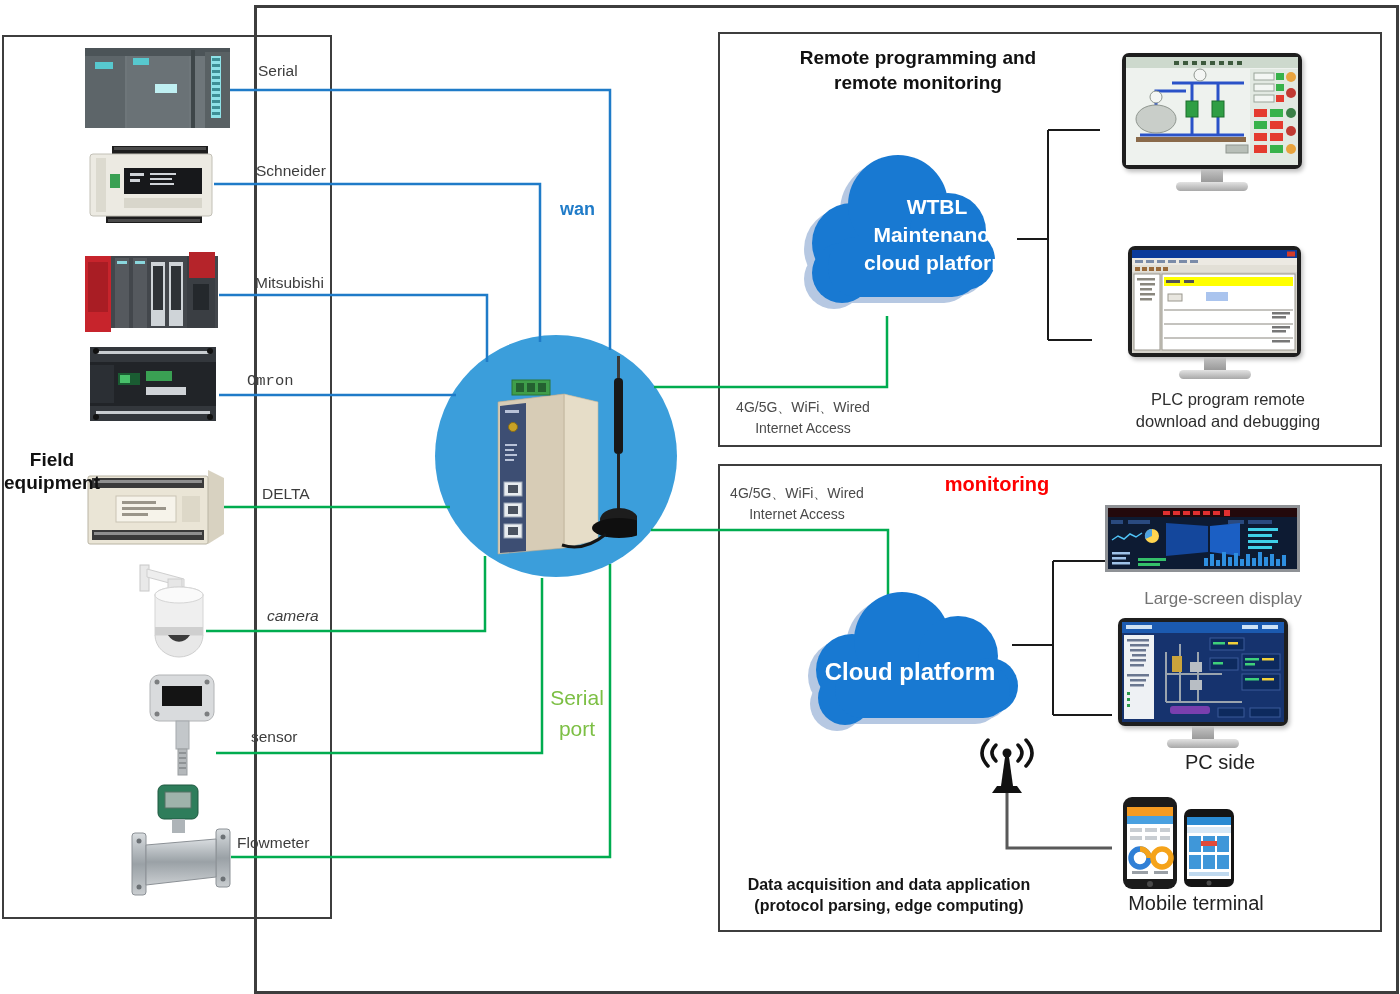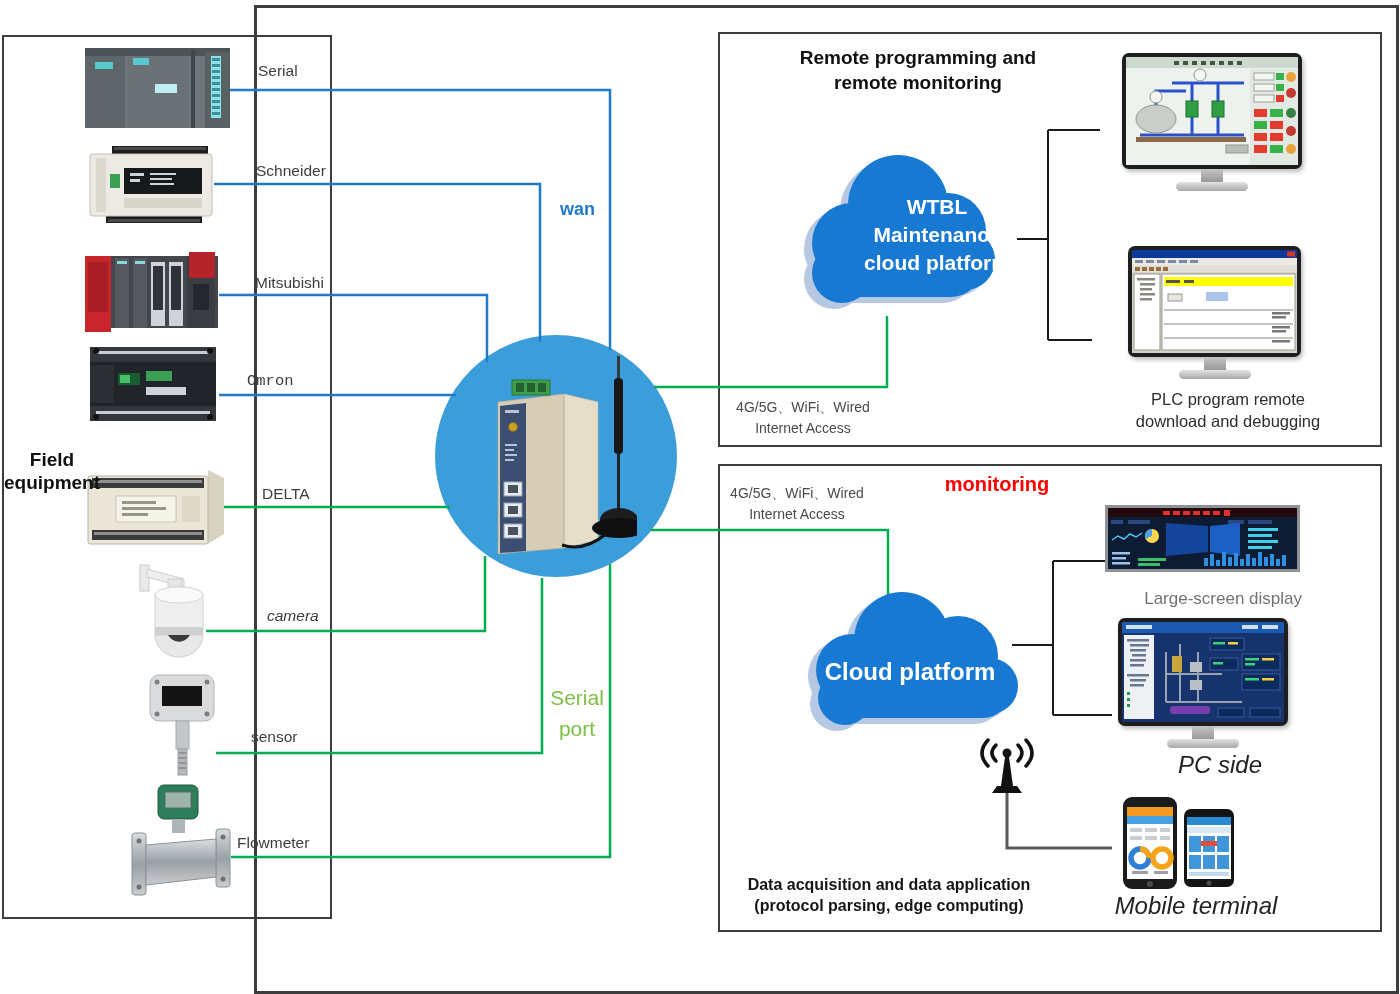--- a/index.html
+++ b/index.html
@@ -8,21 +8,21 @@
   .abs{position:absolute;}
   .box{position:absolute;border:2px solid #3d3d3d;background:transparent;}
   .lbl{position:absolute;color:#3d3d3d;font-size:15.5px;white-space:nowrap;}
   .ctr{text-align:center;}
   .title-txt{position:absolute;color:#111;font-weight:700;font-size:19px;line-height:25px;text-align:center;}
   .title-sub{font-size:17px;}
   .access-txt{position:absolute;color:#4a4a4a;font-size:14px;line-height:21px;text-align:center;}
   .red-tag{position:absolute;color:#fe0000;font-weight:700;font-size:20px;line-height:28px;text-align:center;}
   .cloud-txt{position:absolute;color:#fff;font-weight:700;text-align:center;}
   .cap{position:absolute;color:#2e2e2e;font-size:16.5px;line-height:22px;text-align:center;}
-  .bigcap{position:absolute;color:#222;font-size:24px;text-align:center;white-space:nowrap;font-style:italic;}
+  .bigcap{position:absolute;color:#222;font-size:20px;text-align:center;white-space:nowrap;}
   .footer-txt{position:absolute;color:#151515;font-weight:700;font-size:16px;line-height:21px;text-align:center;}
   .mon-frame{background:#1e1e1e;border-radius:7px;padding:4px;box-shadow:2px 3px 4px rgba(0,0,0,.25);}
   .mon-neck{margin:0 auto;width:22px;height:13px;background:linear-gradient(#c4c4c4,#9a9a9a);}
   .mon-base{margin:0 auto;width:72px;height:9px;background:linear-gradient(#e3e3e3,#a8a8a8);border-radius:5px;}
   svg{display:block;}
 </style>
 </head>
 <body>
 
 <div id="stage">

